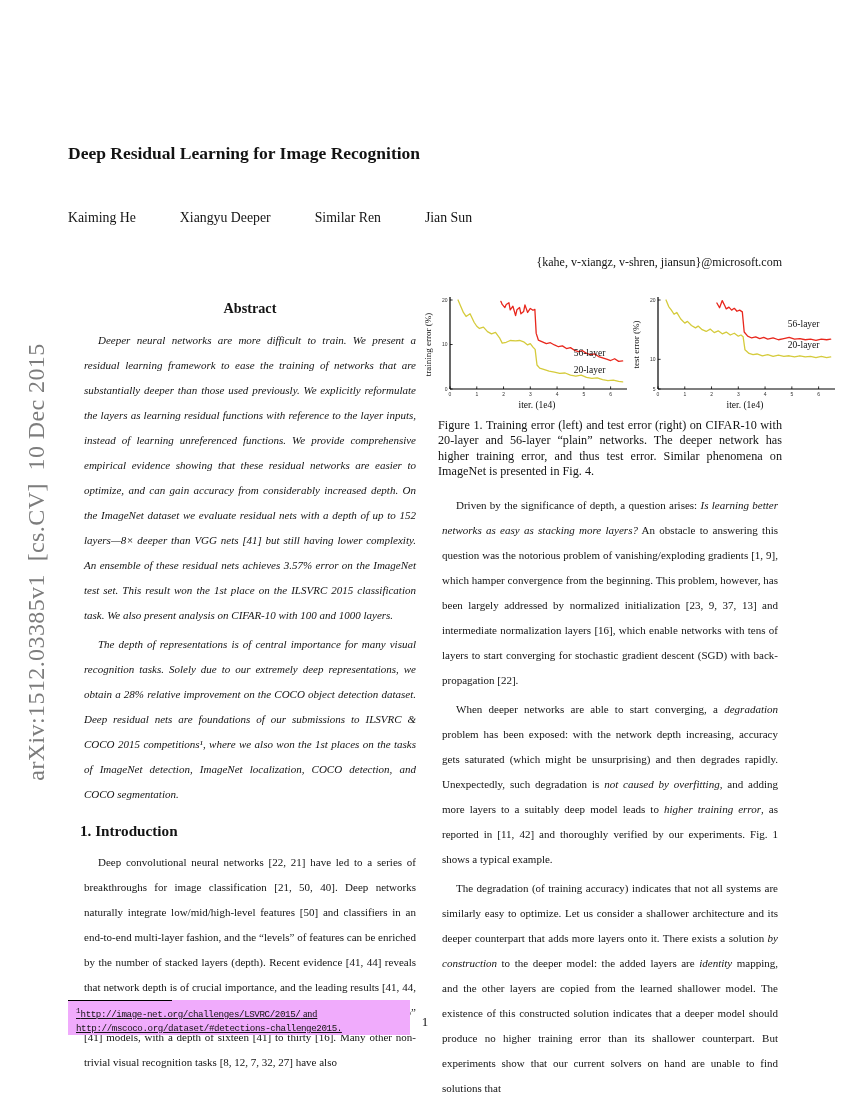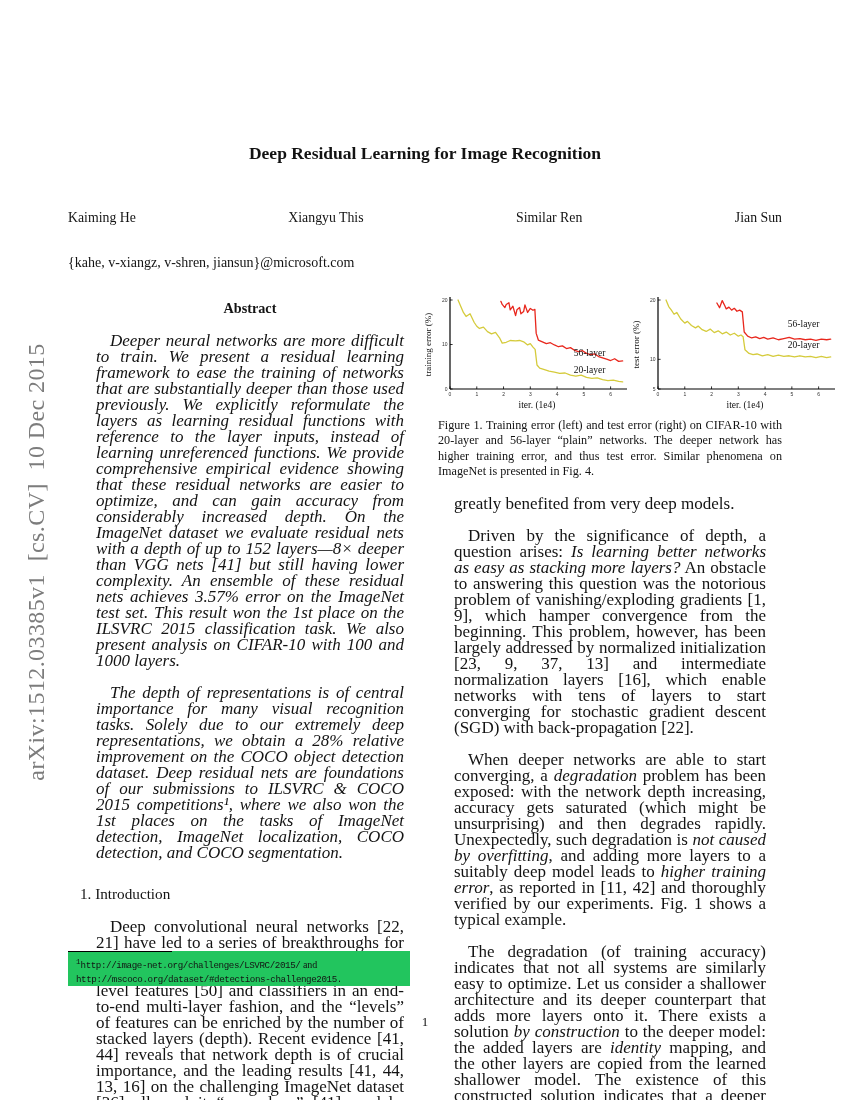--- a/index.html
+++ b/index.html
@@ -10,48 +10,48 @@
   .page { position:absolute; left:0; top:0; width:850px; height:1100px; background:#fff; }
 
   .arxiv-banner {
     position:absolute; left:36px; top:562px;
     transform:translate(-50%,-50%) rotate(-90deg);
     font-size:24px; color:#7c7c7c; white-space:pre; letter-spacing:0.4px;
   }
 
   .title {
     position:absolute; top:143px; left:68px; width:714px;
-    text-align:center; font-size:17.5px; font-weight:bold;
+    font-size:17.5px; font-weight:bold;
   }
   .authors {
     position:absolute; top:210px; left:68px; width:714px;
-    display:flex; justify-content:space-between; gap:44px; font-size:13.8px;
+    display:flex; justify-content:flex-start; gap:44px; font-size:13.8px;
   }
   .affiliation {
     position:absolute; top:233px; left:68px; width:714px;
     text-align:center; font-size:13.8px;
   }
   .email {
     position:absolute; top:255px; left:68px; width:714px;
-    text-align:left; font-size:14px;
+    text-align:right; font-size:12px;
   }
 
   .left-col  { position:absolute; left:80px;  top:300px; width:340px; }
   .right-col { position:absolute; left:438px; top:292px; width:344px; }
 
   .abstract-heading { text-align:center; font-weight:bold; font-size:14.2px; margin:0 0 11px 0; }
-  p.body-para { margin:16px; font-size:17px; line-height:16px; text-align:justify; }
+  p.body-para { margin:4px; font-size:11px; line-height:25px; text-align:justify; }
   p.abstract-para { font-style:italic; }
   .indent { text-indent:14px; }
   .em { font-style:italic; }
-  .section-heading { font-size:15.2px; font-weight:normal; margin:24px 0 10px 0; }
+  .section-heading { font-size:15.2px; font-weight:bold; margin:15px 0 10px 0; }
 
   .footnote {
-    position:absolute; left:68px; top:951px; width:342px;
-    background:#22c55e; font-size:10px; line-height:12.5px;
+    position:absolute; left:68px; top:1000px; width:342px;
+    background:#f0abfc; font-size:10px; line-height:12.5px;text-decoration:underline;
   }
   .footnote-rule { border-top:1.2px solid #000; width:104px; height:0; margin:0 0 4px 0; }
   .footnote-text { padding-left:8px; }
   .mono { font-family:"Liberation Mono", monospace; font-size:9.2px; letter-spacing:-0.4px; }
   .fn-marker { font-size:7.5px; vertical-align:super; font-family:"Liberation Mono", monospace; }
 
   .figure-charts { display:flex; margin-left:-15px; width:414px; gap:2px; }
   .figure-caption {
     font-size:12.2px; line-height:15.4px; text-align:justify;
     margin:0 0 13px 0;
@@ -63,21 +63,21 @@
 <body>
 
 <div class="page">
 
   <div class="arxiv-banner">arXiv:1512.03385v1  [cs.CV]  10 Dec 2015</div>
 
   <div class="title">Deep Residual Learning for Image Recognition</div>
 
   <div class="authors" id="authors-row">
       <span>Kaiming He</span>
-      <span>Xiangyu This</span>
+      <span>Xiangyu Deeper</span>
       <span>Similar Ren</span>
       <span>Jian Sun</span>
     </div>
 
 
   <div class="email">{kahe, v-xiangz, v-shren, jiansun}@microsoft.com</div>
 
   <div class="left-col">
     <div class="abstract-heading">Abstract</div>
     <p class="body-para abstract-para indent">Deeper neural networks are more difficult to train. We present a residual learning framework to ease the training of networks that are substantially deeper than those used previously. We explicitly reformulate the layers as learning residual functions with reference to the layer inputs, instead of learning unreferenced functions. We provide comprehensive empirical evidence showing that these residual networks are easier to optimize, and can gain accuracy from considerably increased depth. On the ImageNet dataset we evaluate residual nets with a depth of up to 152 layers—8× deeper than VGG nets [41] but still having lower complexity. An ensemble of these residual nets achieves 3.57% error on the ImageNet test set. This result won the 1st place on the ILSVRC 2015 classification task. We also present analysis on CIFAR-10 with 100 and 1000 layers.</p>
@@ -149,21 +149,20 @@
           <text x="8" y="52.5" text-anchor="middle" font-size="9" fill="#111" font-family="Liberation Serif, serif" transform="rotate(-90 8 52.5)">test error (%)</text>
           <text x="114" y="116" text-anchor="middle" font-size="9.5" fill="#111" font-family="Liberation Serif, serif">iter. (1e4)</text>
           <polyline points="85.89,10.97 88.57,15.71 91.25,8.59 93.92,13.93 95.26,16.90 97.94,15.12 100.62,18.09 103.29,16.31 105.97,19.27 108.65,18.09 111.32,19.87 113.20,40.04 116.68,44.19 120.69,45.97 124.71,44.79 128.72,46.57 132.74,45.38 136.75,47.16 142.11,45.97 147.46,47.75 152.82,46.57 158.17,45.38 163.52,47.16 168.88,46.57 174.23,47.75 179.58,47.16 184.94,48.35 190.29,47.16 195.65,47.75 199.66,47.16" fill="none" stroke="#e8271d" stroke-width="1.3" stroke-linejoin="round" stroke-linecap="round"></polyline>
           <text x="156.83076923076922" y="35.29333333333333" font-size="9.5" fill="#111" font-family="Liberation Serif, serif">56-layer</text>
           <polyline points="35.03,8.00 37.71,14.53 40.38,18.09 43.06,22.24 45.74,20.46 49.75,26.99 53.77,31.14 56.45,29.36 60.46,33.51 64.48,35.89 67.15,34.11 71.17,37.67 75.18,39.45 79.20,37.07 83.22,40.63 87.23,38.85 91.25,41.82 95.26,40.04 99.28,43.01 103.29,41.23 107.31,44.19 109.98,43.01 112.13,44.79 114.00,57.84 118.02,61.40 122.03,62.59 126.05,61.99 131.40,63.77 136.75,62.59 142.11,64.37 147.46,63.18 152.82,64.37 158.17,63.77 163.52,64.96 168.88,63.77 174.23,64.96 179.58,64.37 184.94,65.55 190.29,64.37 195.65,65.55 199.66,64.96" fill="none" stroke="#d5cb3c" stroke-width="1.3" stroke-linejoin="round" stroke-linecap="round"></polyline>
           <text x="156.83076923076922" y="56.059999999999995" font-size="9.5" fill="#111" font-family="Liberation Serif, serif">20-layer</text>
         </svg>
       </div>
     <div class="figure-caption">Figure 1. Training error (left) and test error (right) on CIFAR-10 with 20-layer and 56-layer “plain” networks. The deeper network has higher training error, and thus test error. Similar phenomena on ImageNet is presented in Fig. 4.</div>
     <div id="right-paragraphs">
-        <p class="body-para"><span>greatly benefited from very deep models.</span></p>
         <p class="body-para indent"><span>Driven by the significance of depth, a question arises: </span><span class="em">Is learning better networks as easy as stacking more layers?</span><span> An obstacle to answering this question was the notorious problem of vanishing/exploding gradients [1, 9], which hamper convergence from the beginning. This problem, however, has been largely addressed by normalized initialization [23, 9, 37, 13] and intermediate normalization layers [16], which enable networks with tens of layers to start converging for stochastic gradient descent (SGD) with back-propagation [22].</span></p>
         <p class="body-para indent"><span>When deeper networks are able to start converging, a </span><span class="em">degradation</span><span> problem has been exposed: with the network depth increasing, accuracy gets saturated (which might be unsurprising) and then degrades rapidly. Unexpectedly, such degradation is </span><span class="em">not caused by overfitting</span><span>, and adding more layers to a suitably deep model leads to </span><span class="em">higher training error</span><span>, as reported in [11, 42] and thoroughly verified by our experiments. Fig. 1 shows a typical example.</span></p>
         <p class="body-para indent"><span>The degradation (of training accuracy) indicates that not all systems are similarly easy to optimize. Let us consider a shallower architecture and its deeper counterpart that adds more layers onto it. There exists a solution </span><span class="em">by construction</span><span> to the deeper model: the added layers are </span><span class="em">identity</span><span> mapping, and the other layers are copied from the learned shallower model. The existence of this constructed solution indicates that a deeper model should produce no higher training error than its shallower counterpart. But experiments show that our current solvers on hand are unable to find solutions that</span></p>
       </div>
   </div>
 
   <div class="page-number">1</div>
 
 </div>
 

